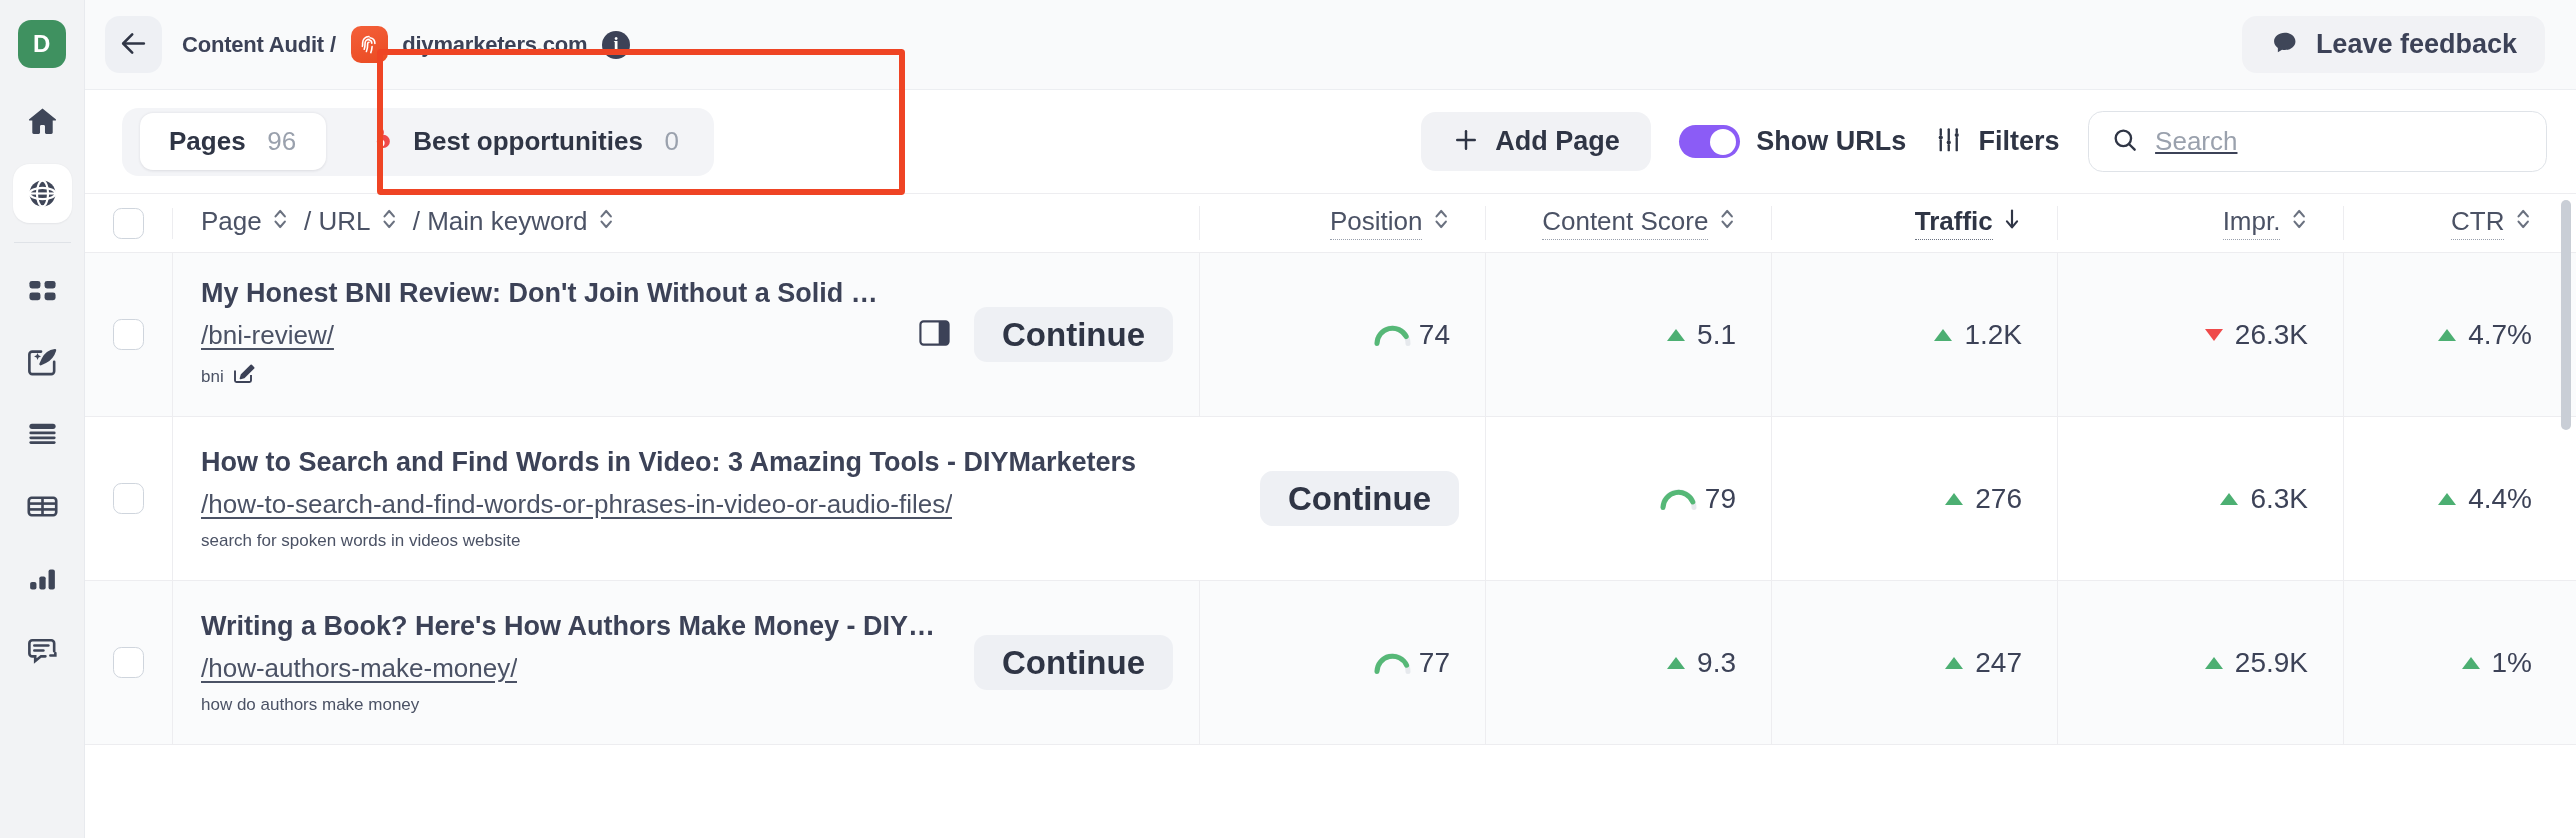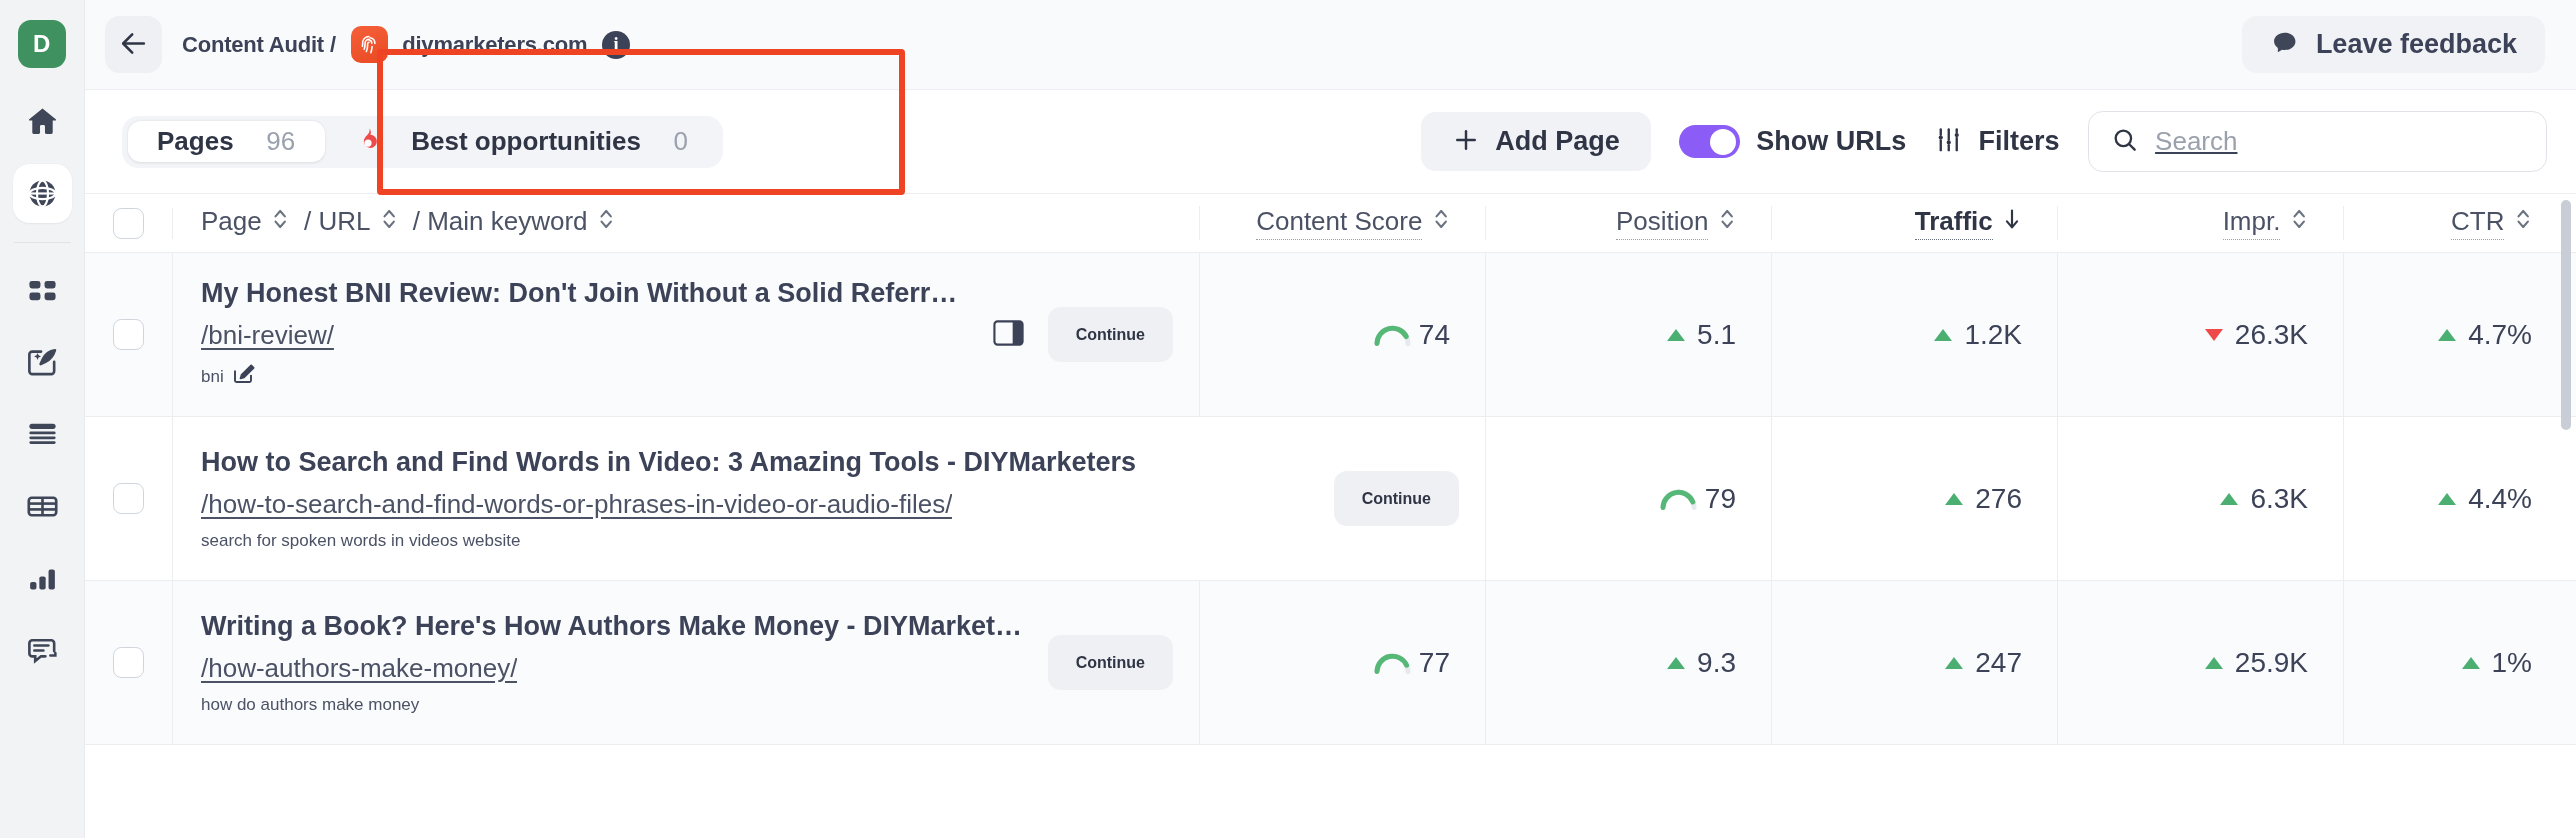--- a/index.html
+++ b/index.html
@@ -79,22 +79,22 @@
   
   .toolbar{
     height:103px;flex:0 0 103px;background:#ffffff;
     display:flex;align-items:center;padding:0 29.5px 0 37px;box-sizing:border-box;
     position:relative;
   }
   .seg{
     display:flex;align-items:center;background:#f3f4f7;border-radius:16.6px;padding:5.5px;
   }
   .seg-item{
-    display:flex;align-items:center;gap:29px;height:41px;border-radius:13px;
-    padding:0 29.5px;box-sizing:border-box;white-space:nowrap;
+    display:flex;align-items:center;gap:18px;height:57px;border-radius:13px;
+    padding:0 29.5px;box-sizing:border-box;white-space:nowrap;margin-left:12px;
   }
   .seg-item.active{background:#ffffff;box-shadow:0 0.9px 2.8px rgba(16,24,40,.1);}
   .seg-lab{font-size:26px;font-weight:700;color:#2f3545;}
   .seg-num{font-size:26px;font-weight:400;color:#9aa1ad;margin-left:3.7px;}
 
   .tb-right{margin-left:auto;display:flex;align-items:center;gap:28px;}
   .addpage{
     display:flex;align-items:center;gap:14.7px;height:59px;border-radius:14.7px;
     background:#f1f2f5;padding:0 31px;box-sizing:border-box;
   }
@@ -166,21 +166,21 @@
   .p-url{
     font-size:26px;color:#4b5265;text-decoration:underline;text-underline-offset:3.7px;
     white-space:nowrap;overflow:hidden;text-overflow:ellipsis;align-self:flex-start;
   }
   .p-kw{font-size:17px;color:#4b5265;display:flex;align-items:center;gap:7.4px;white-space:nowrap;}
   .panel-ic{flex:0 0 auto;margin-left:auto;}
   .continue{
     flex:0 0 auto;height:55px;border-radius:13px;background:#eef0f4;
     display:flex;align-items:center;justify-content:center;padding:0 28px;box-sizing:border-box;
   }
-  .continue span{font-size:16px;font-weight:700;color:#2f3545;white-space:nowrap;}
+  .continue span{font-size:33px;font-weight:700;color:#2f3545;white-space:nowrap;}
 
   .metric{display:inline-flex;align-items:center;gap:12px;font-size:28px;color:#3c4257;white-space:nowrap;}
   .metric .val{font-weight:400;color:#3c4257;}
   .tri{width:0;height:0;display:inline-block;}
   .tri.up{border-left:9.2px solid transparent;border-right:9.2px solid transparent;border-bottom:12px solid #4caf72;}
   .tri.down{border-left:9.2px solid transparent;border-right:9.2px solid transparent;border-top:12px solid #ef4a4a;}
   .score{display:inline-flex;align-items:center;gap:5.5px;}
 
   
   .vscroll{
@@ -420,34 +420,34 @@
           <span class="hdr-lab plain" style="margin-left:14.7px">
             <span class="txt">/ Main keyword</span>
             <span class="sortic">
               <svg width="18.4" height="24" viewBox="0 0 12 18" fill="none" stroke="#6b7280" stroke-width="1.6" stroke-linecap="round" stroke-linejoin="round">
                 <polyline points="2.5,7 6,3 9.5,7"></polyline>
                   <polyline points="2.5,11 6,15 9.5,11"></polyline>
               </svg>
             </span>
           </span>
         </div>
+        <div class="c-metric">
+          <span class="hdr-lab">
+            <span class="txt">Position</span>
+            <span class="sortic">
+              <svg width="18.4" height="24" viewBox="0 0 12 18" fill="none" stroke="#6b7280" stroke-width="1.6" stroke-linecap="round" stroke-linejoin="round">
+                <polyline points="2.5,7 6,3 9.5,7"></polyline>
+                  <polyline points="2.5,11 6,15 9.5,11"></polyline>
+              </svg>
+            </span>
+          </span>
+        </div>
         <div class="c-metric w-score">
           <span class="hdr-lab">
             <span class="txt">Content Score</span>
-            <span class="sortic">
-              <svg width="18.4" height="24" viewBox="0 0 12 18" fill="none" stroke="#6b7280" stroke-width="1.6" stroke-linecap="round" stroke-linejoin="round">
-                <polyline points="2.5,7 6,3 9.5,7"></polyline>
-                  <polyline points="2.5,11 6,15 9.5,11"></polyline>
-              </svg>
-            </span>
-          </span>
-        </div>
-        <div class="c-metric">
-          <span class="hdr-lab">
-            <span class="txt">Position</span>
             <span class="sortic">
               <svg width="18.4" height="24" viewBox="0 0 12 18" fill="none" stroke="#6b7280" stroke-width="1.6" stroke-linecap="round" stroke-linejoin="round">
                 <polyline points="2.5,7 6,3 9.5,7"></polyline>
                   <polyline points="2.5,11 6,15 9.5,11"></polyline>
               </svg>
             </span>
           </span>
         </div>
         <div class="c-metric">
           <span class="hdr-lab strong">

